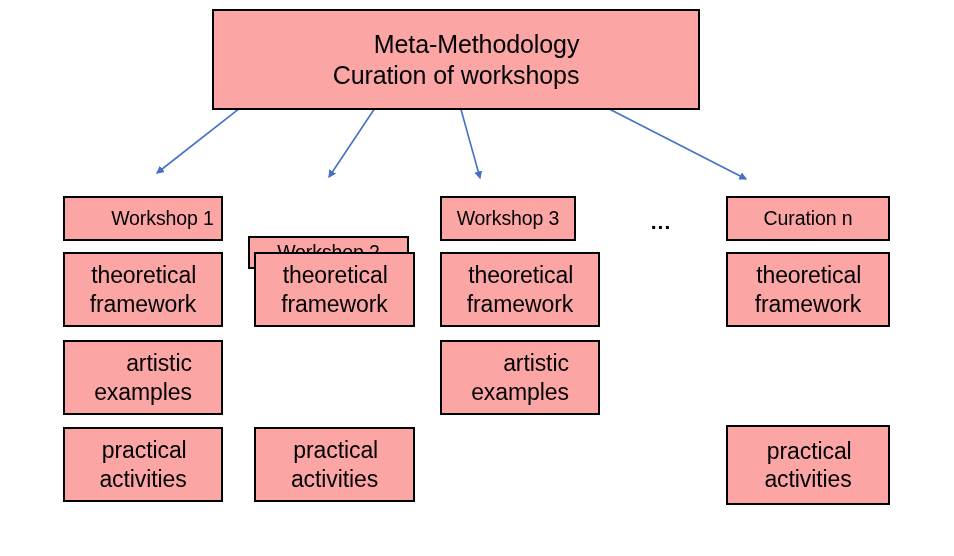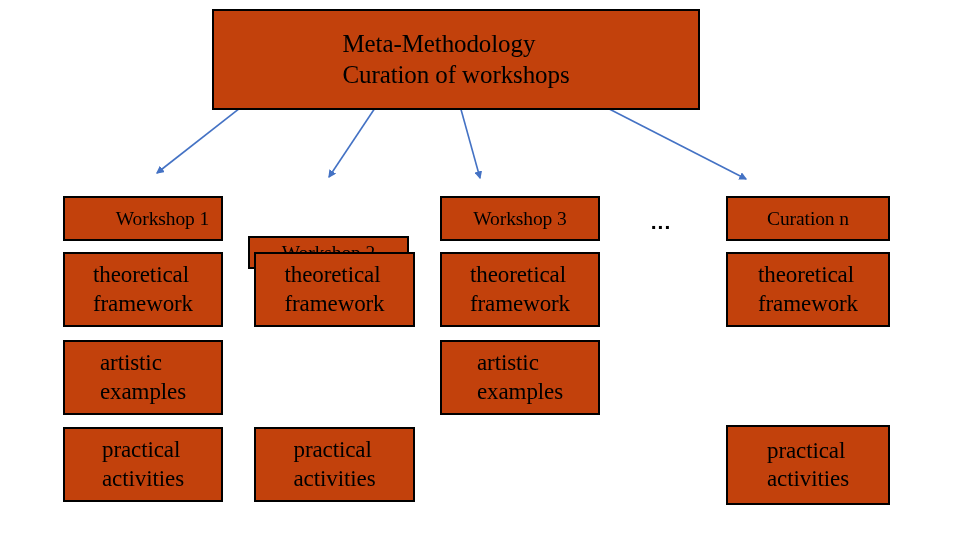--- a/index.html
+++ b/index.html
@@ -15,28 +15,27 @@
     position: relative;
     width: 954px;
     height: 556px;
     background: #ffffff;
     overflow: hidden;
   }
   .node {
     position: absolute;
     box-sizing: border-box;
     border: 2px solid #000000;
-    background: #c2410c;
+    background: #fca5a5;
     display: flex;
     align-items: center;
     justify-content: center;
-    text-align: left;
+    text-align: right;
     line-height: 1.22;
     letter-spacing: -0.1px;
-    font-family: Liberation Serif, serif;
   }
   .node-title {
     font-size: 25px;
     padding: 0 8px;
     white-space: pre-line;
   }
   .node-head {
     font-size: 19.5px;
   }
   .node-item {
@@ -98,21 +97,21 @@
 examples</span></div>
       <div class="node node-item" style="left: 63px; top: 427px; width: 160px; height: 75px;"><span>practical
 activities</span></div>
       <div class="node node-head" style="left: 248px; top: 196px; width: 161px; height: 33px; margin-top: 40px;">
         <span>Workshop 2</span>
       </div>
       <div class="node node-item" style="left: 254px; top: 252px; width: 161px; height: 75px;"><span>theoretical
 framework</span></div>
       <div class="node node-item" style="left: 254px; top: 427px; width: 161px; height: 75px;"><span>practical
 activities</span></div>
-      <div class="node node-head" style="left: 440px; top: 196px; width: 160px; height: 45px;">
+      <div class="node node-head" style="left: 440px; top: 196px; width: 136px; height: 45px;">
         <span>Workshop 3</span>
       </div>
       <div class="node node-item" style="left: 440px; top: 252px; width: 160px; height: 75px;"><span>theoretical
 framework</span></div>
       <div class="node node-item" style="left: 440px; top: 340px; width: 160px; height: 75px;"><span>artistic
 examples</span></div>
       <div class="node node-head" style="left: 726px; top: 196px; width: 164px; height: 45px;">
         <span>Curation n</span>
       </div>
       <div class="node node-item" style="left: 726px; top: 252px; width: 164px; height: 75px;"><span>theoretical

